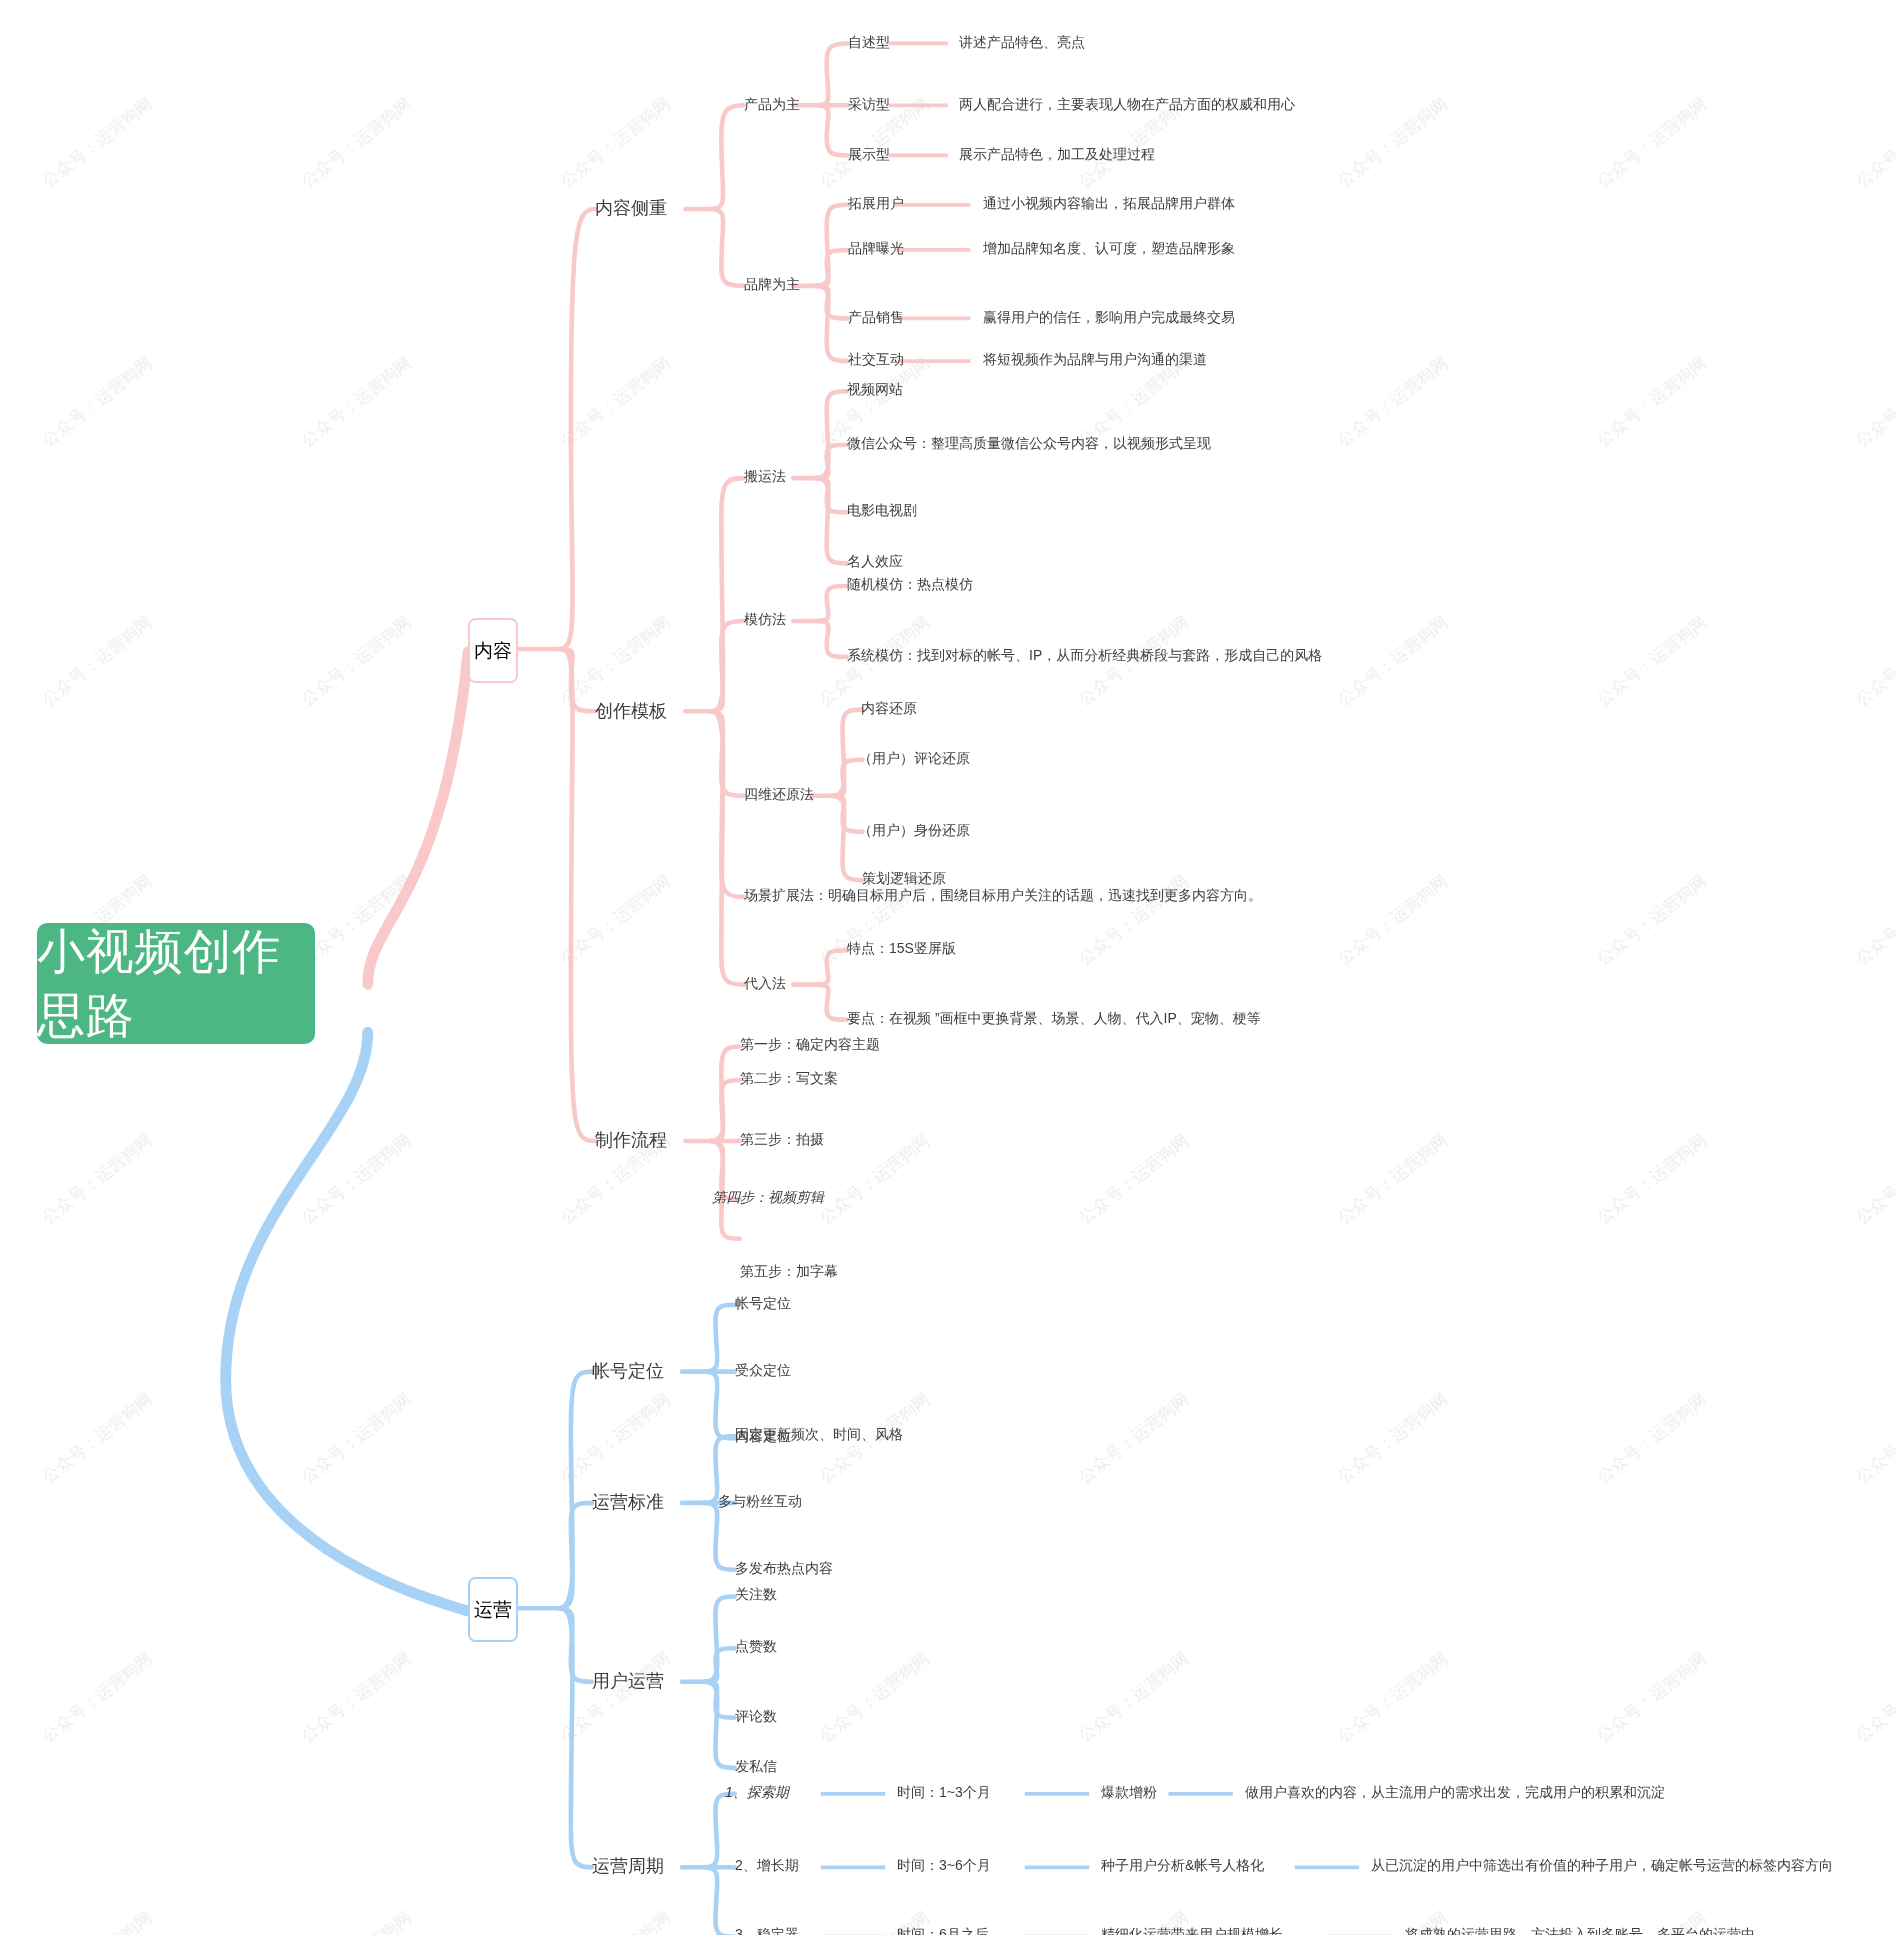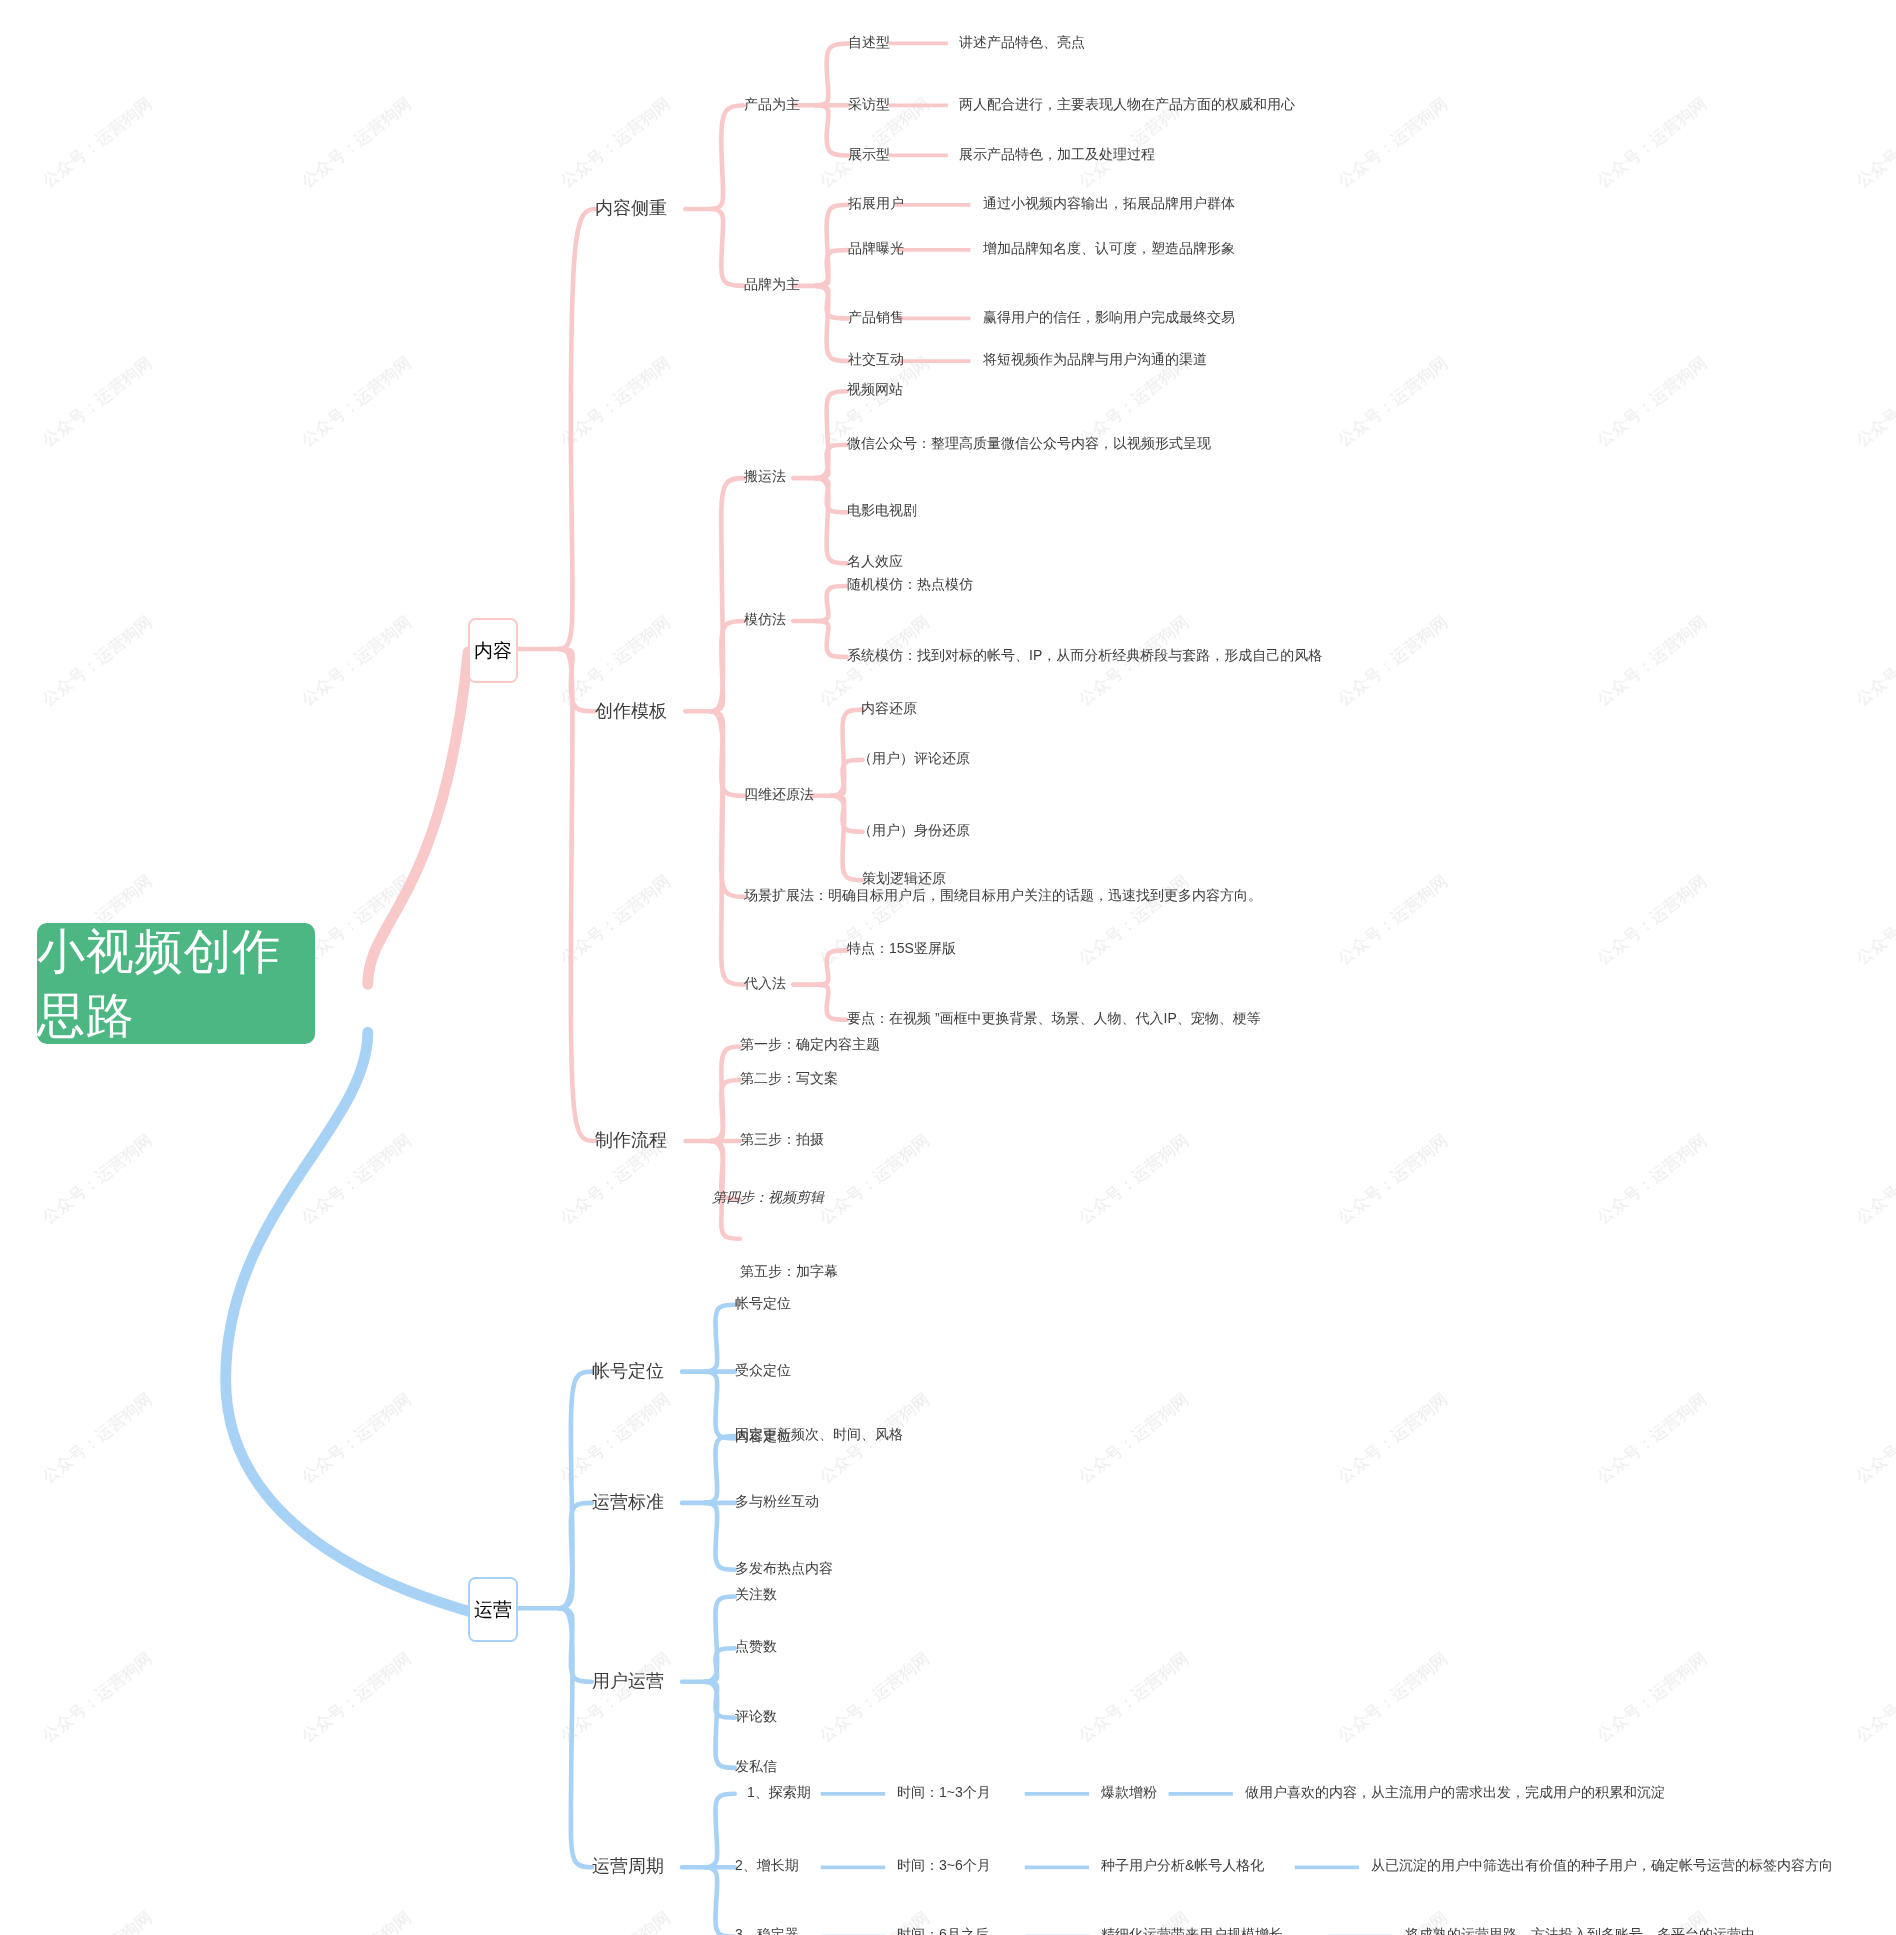--- a/index.html
+++ b/index.html
@@ -215,29 +215,29 @@
     <div class="node lvl2" style="left:592px;top:1362px;">帐号定位</div>
     <div class="node lvl2" style="left:592px;top:1493px;">运营标准</div>
     <div class="node lvl2" style="left:592px;top:1672px;">用户运营</div>
     <div class="node lvl2" style="left:592px;top:1857px;">运营周期</div>
 
     <div class="node lvl3" style="left:735px;top:1296px;">帐号定位</div>
     <div class="node lvl3" style="left:735px;top:1363px;">受众定位</div>
     <div class="node lvl3" style="left:735px;top:1429px;">内容定位</div>
 
     <div class="node lvl3" style="left:735px;top:1427px;">固定更新频次、时间、风格</div>
-    <div class="node lvl3" style="left:735px;top:1494px;">多与粉丝互动</div>
+    <div class="node lvl3" style="left:718px;top:1494px;">多与粉丝互动</div>
     <div class="node lvl3" style="left:735px;top:1561px;">多发布热点内容</div>
 
     <div class="node lvl3" style="left:735px;top:1587px;">关注数</div>
     <div class="node lvl3" style="left:735px;top:1639px;">点赞数</div>
     <div class="node lvl3" style="left:735px;top:1709px;">评论数</div>
     <div class="node lvl3" style="left:735px;top:1759px;">发私信</div>
 
-    <div class="node lvl3" style="left:747px;top:1785px;">1、探索期</div>
+    <div class="node lvl3" style="left:725px;top:1785px;font-style:italic;">1、探索期</div>
     <div class="node lvl3" style="left:897px;top:1785px;">时间：1~3个月</div>
     <div class="node lvl3" style="left:1101px;top:1785px;">爆款增粉</div>
     <div class="node lvl3" style="left:1245px;top:1785px;">做用户喜欢的内容，从主流用户的需求出发，完成用户的积累和沉淀</div>
 
     <div class="node lvl3" style="left:735px;top:1858px;">2、增长期</div>
     <div class="node lvl3" style="left:897px;top:1858px;">时间：3~6个月</div>
     <div class="node lvl3" style="left:1101px;top:1858px;">种子用户分析&amp;帐号人格化</div>
     <div class="node lvl3" style="left:1371px;top:1858px;">从已沉淀的用户中筛选出有价值的种子用户，确定帐号运营的标签内容方向</div>
 
     <div class="node lvl3" style="left:735px;top:1927px;">3、稳定器</div>

